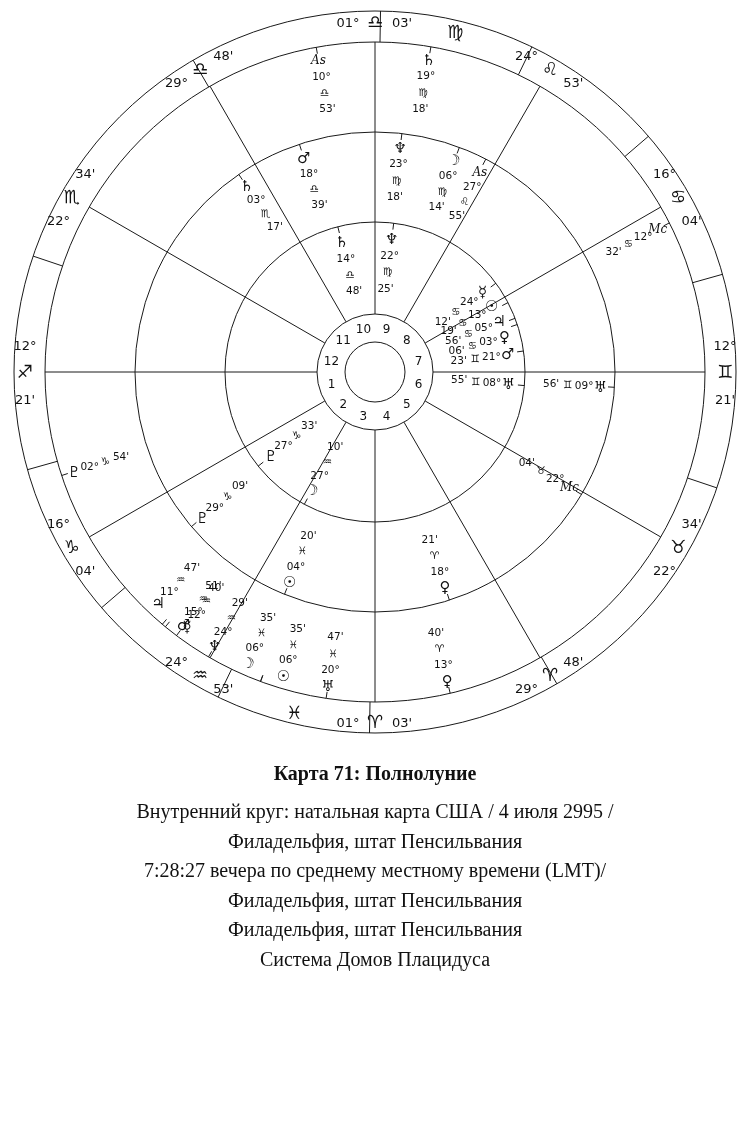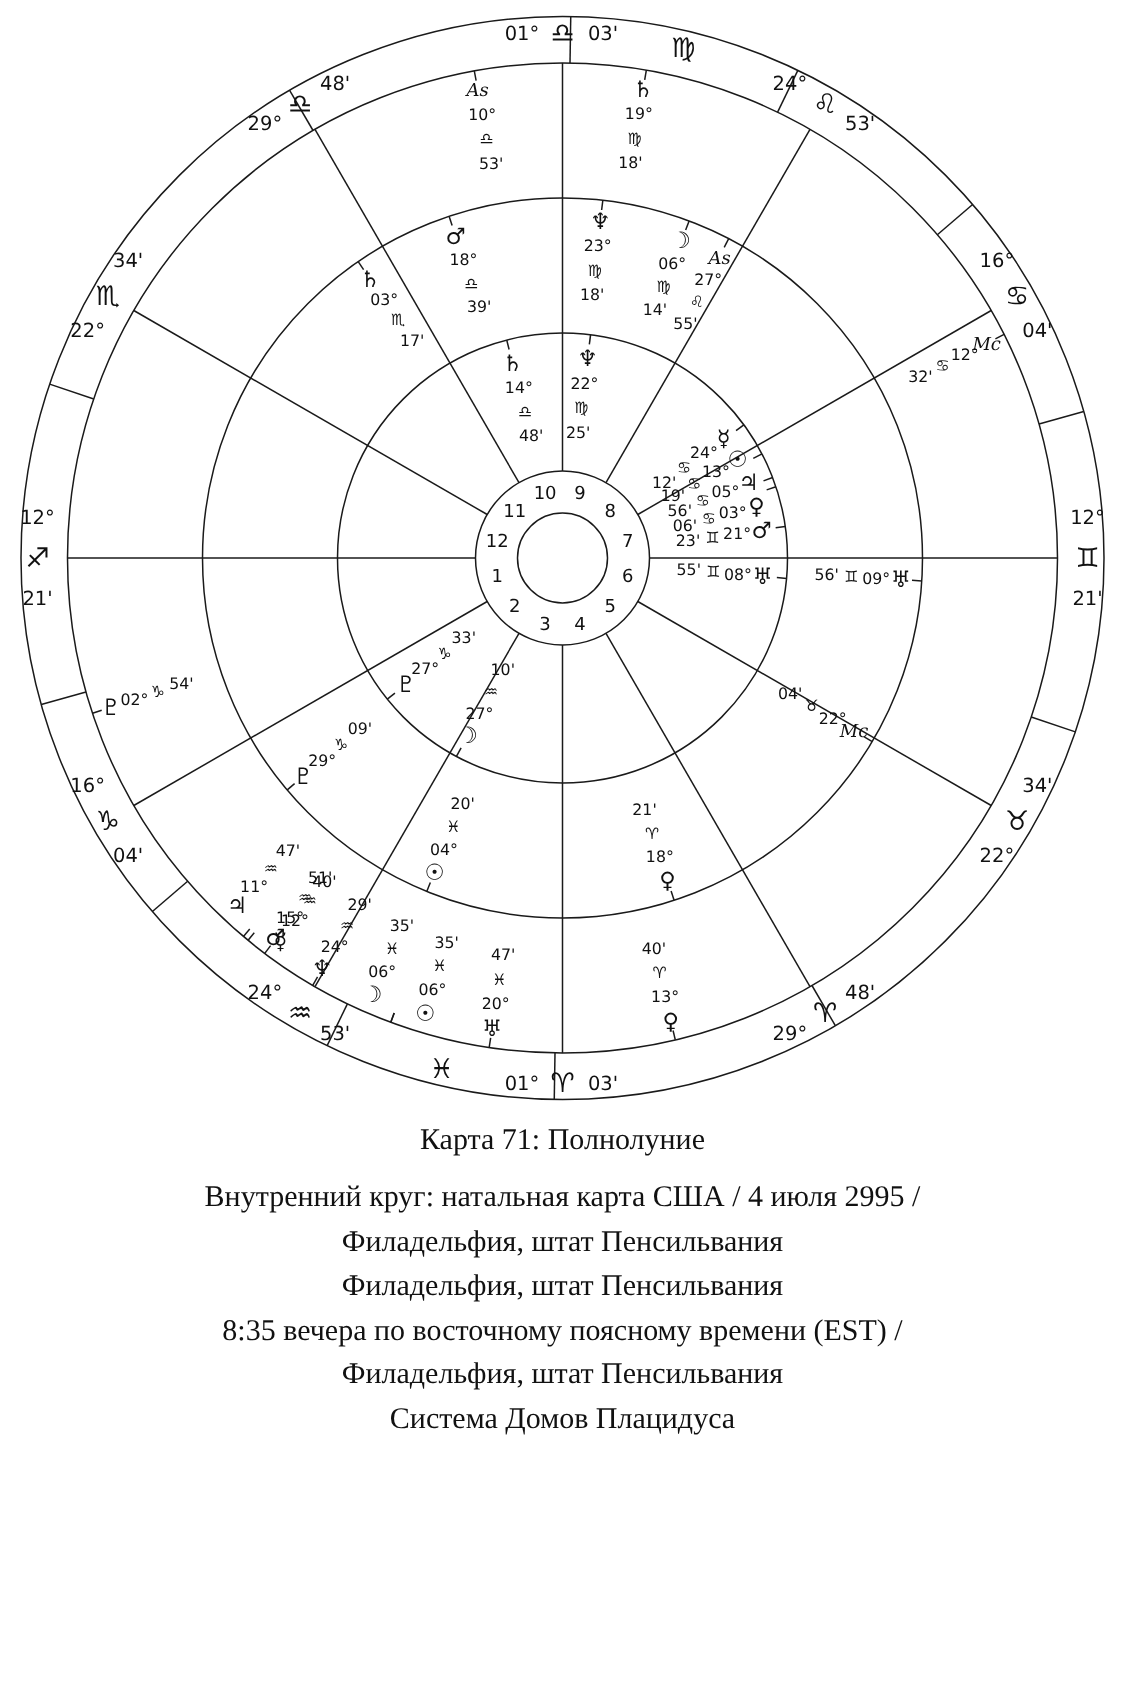--- a/index.html
+++ b/index.html
@@ -10,21 +10,21 @@
   .ln{stroke:#1a1a1a;stroke-width:1;fill:none;}
   .tick{stroke:#1a1a1a;stroke-width:1;}
   .cdeg{font-size:13px;}
   .csign{font-size:18px;font-weight:bold;}
   .hnum{font-size:12px;}
   .pglyph{font-size:15px;}
   .psign{font-size:10.5px;}
   .ptxt{font-size:10.5px;}
   .asmc{font-size:12px;font-style:italic;font-family:"DejaVu Serif",serif;}
   .caption{width:700px;margin:0 auto;text-align:center;font-size:20px;}
-  .cap-title{font-weight:normal;margin:7px 0 12px 0;font-size:20px;}
+  .cap-title{font-weight:bold;margin:20px 0 12px 0;font-size:20px;}
   .cap-line{line-height:29.5px;}
 </style>
 </head>
 <body>
 
 <div class="page">
   <div id="wheel-wrap"><svg width="750" height="742" viewBox="0 0 750 742">
         <circle cx="375" cy="372" r="30" class="ln"></circle>
         <circle cx="375" cy="372" r="58" class="ln"></circle>
         <circle cx="375" cy="372" r="150" class="ln"></circle>
@@ -264,19 +264,19 @@
         <text x="447.2" y="680.7" class="pglyph" text-anchor="middle" dy="0.35em">♀</text>
         <text x="443.4" y="664.6" class="ptxt" text-anchor="middle" dy="0.35em">13°</text>
         <text x="439.7" y="648.5" class="psign" text-anchor="middle" dy="0.35em">♈</text>
         <text x="435.9" y="632.5" class="ptxt" text-anchor="middle" dy="0.35em">40'</text>
       </svg></div>
   <div class="caption">
     <div class="cap-title">Карта 71: Полнолуние</div>
     <div id="caption-lines">
         <div class="cap-line">Внутренний круг: натальная карта США / 4 июля 2995 /</div>
         <div class="cap-line">Филадельфия, штат Пенсильвания</div>
+        <div class="cap-line">7:28:27 вечера по среднему местному времени (LMT)/</div>
         <div class="cap-line">Филадельфия, штат Пенсильвания</div>
-        <div class="cap-line">8:35 вечера по восточному поясному времени (EST) /</div>
         <div class="cap-line">Филадельфия, штат Пенсильвания</div>
         <div class="cap-line">Система Домов Плацидуса</div>
       </div>
   </div>
 </div>
 
 </body></html>

